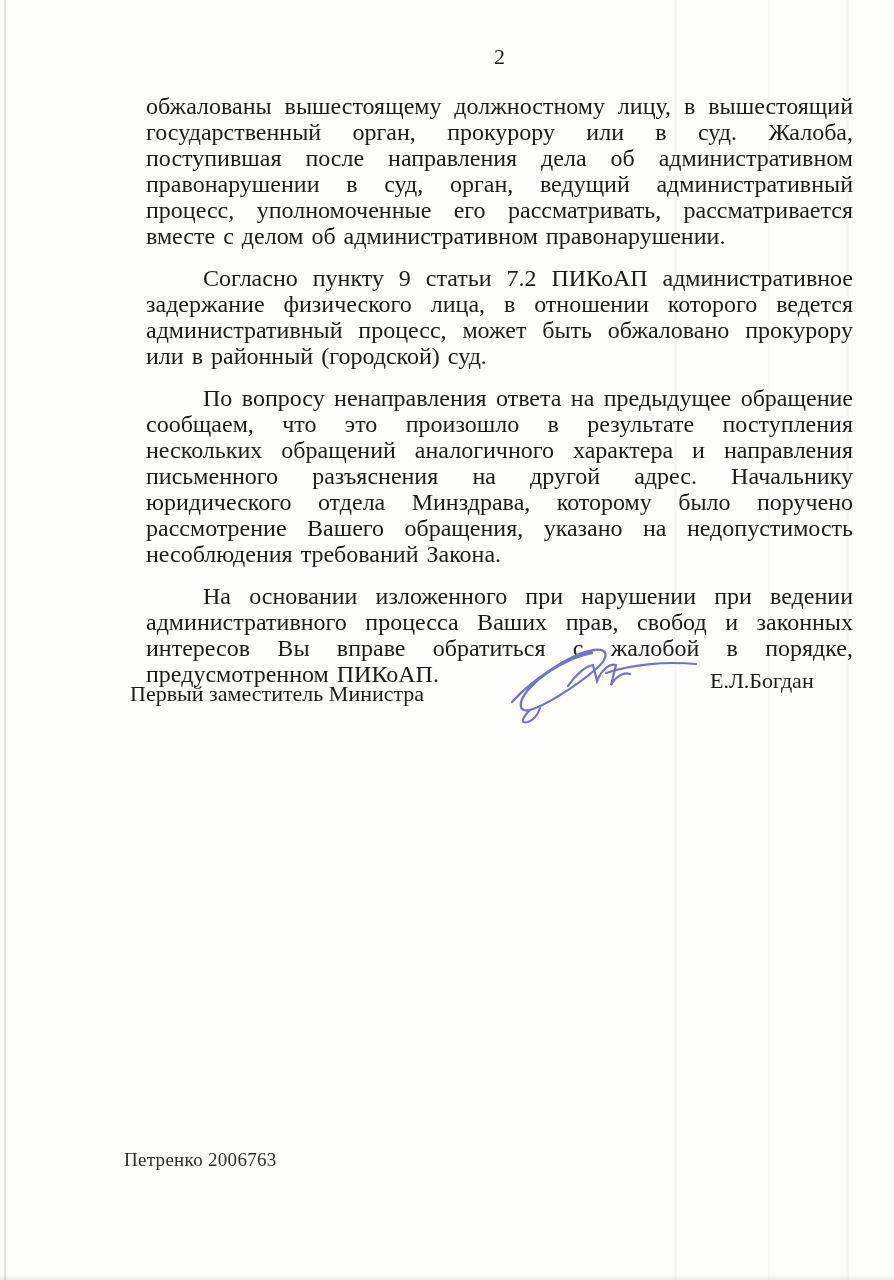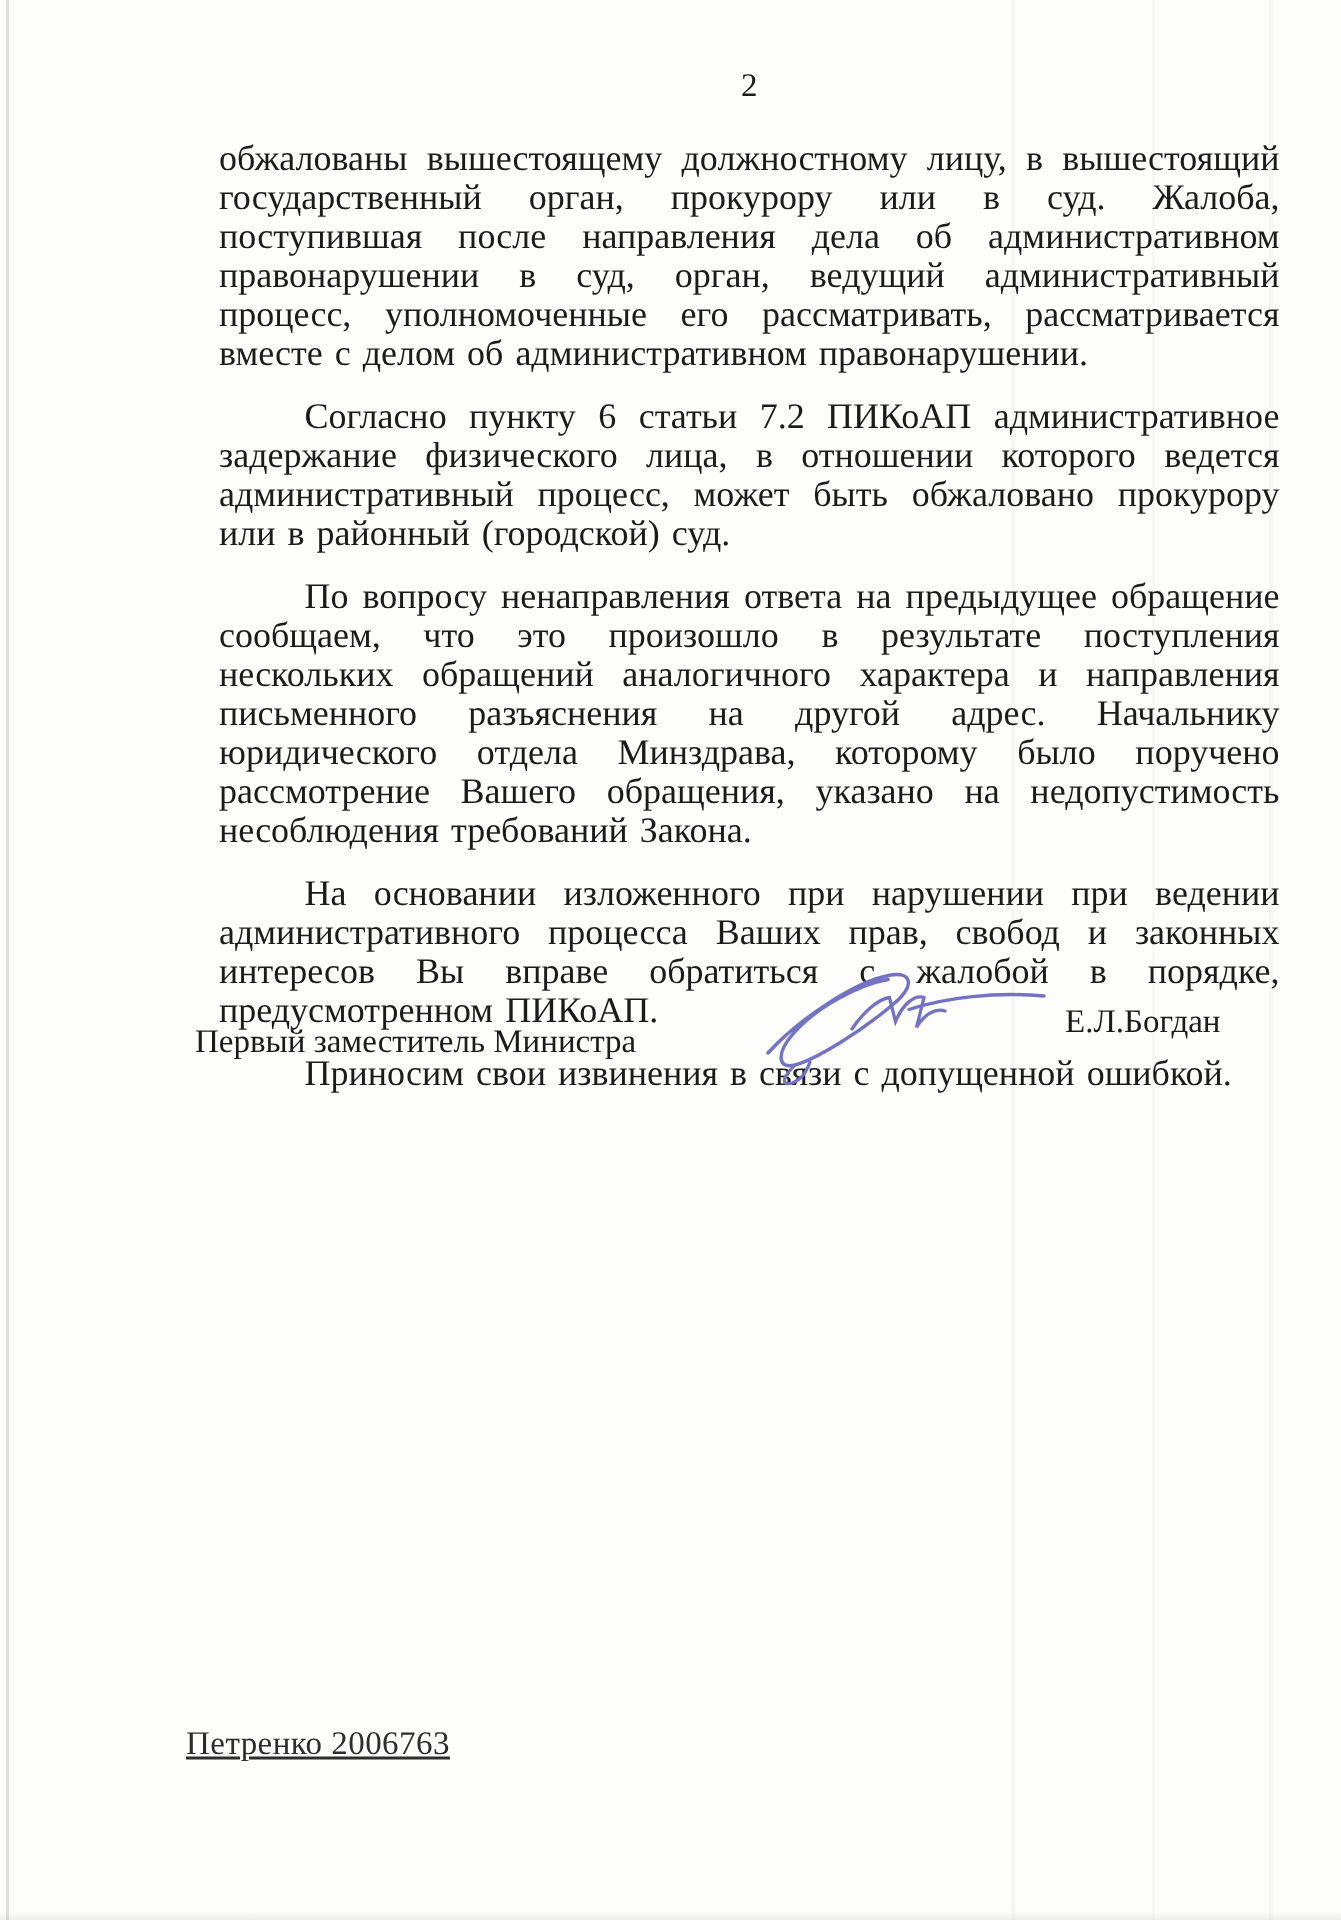--- a/index.html
+++ b/index.html
@@ -91,43 +91,41 @@
     left: 498px;
     top: 640px;
     width: 204px;
     height: 88px;
   }
 
   .footer-ref {
     position: absolute;
     left: 124px;
     top: 1149px;
-    font-size: 22px;
+    font-size: 19px;
     color: #2d2d2d;
     letter-spacing: 0.3px;
-    text-decoration: underline;
   }
 </style>
 </head>
 <body>
 
 <div class="scan-edge-left"></div>
 <div class="scan-streak streak-a"></div>
 <div class="scan-streak streak-b"></div>
 <div class="scan-streak streak-c"></div>
 <div class="scan-corner-bottom"></div>
 
 <div class="page-number">2</div>
 
 <div class="text-block">
   <p>обжалованы вышестоящему должностному лицу, в вышестоящий государственный орган, прокурору или в суд. Жалоба, поступившая после направления дела об административном правонарушении в суд, орган, ведущий административный процесс, уполномоченные его рассматривать, рассматривается вместе с делом об административном правонарушении.</p>
-  <p class="indent">Согласно пункту 6 статьи 7.2 ПИКоАП административное задержание физического лица, в отношении которого ведется административный процесс, может быть обжаловано прокурору или в районный (городской) суд.</p>
+  <p class="indent">Согласно пункту 9 статьи 7.2 ПИКоАП административное задержание физического лица, в отношении которого ведется административный процесс, может быть обжаловано прокурору или в районный (городской) суд.</p>
   <p class="indent">По вопросу ненаправления ответа на предыдущее обращение сообщаем, что это произошло в результате поступления нескольких обращений аналогичного характера и направления письменного разъяснения на другой адрес. Начальнику юридического отдела Минздрава, которому было поручено рассмотрение Вашего обращения, указано на недопустимость несоблюдения требований Закона.</p>
   <p class="indent">На основании изложенного при нарушении при ведении административного процесса Ваших прав, свобод и законных интересов Вы вправе обратиться с жалобой в порядке, предусмотренном ПИКоАП.</p>
-  <p class="indent">Приносим свои извинения в связи с допущенной ошибкой.</p>
 </div>
 
 <div class="signature-row">
   <span class="signatory-title">Первый заместитель Министра</span>
 
   <svg class="signature-ink" viewBox="0 0 204 88" fill="none" xmlns="http://www.w3.org/2000/svg">
 
     <path stroke-width="2.3" stroke-linecap="round" fill="none" d="M14,62 C34,40 72,14 96,10 C110,8 112,17 98,29 C76,48 46,66 32,70 C20,73 20,62 30,50 C46,31 76,16 94,13" stroke="#7273c7"></path>
 
     <path stroke-width="2.1" stroke-linecap="round" fill="none" d="M32,70 C24,78 22,84 30,82 C36,80 40,74 42,68" stroke="#7273c7"></path>

